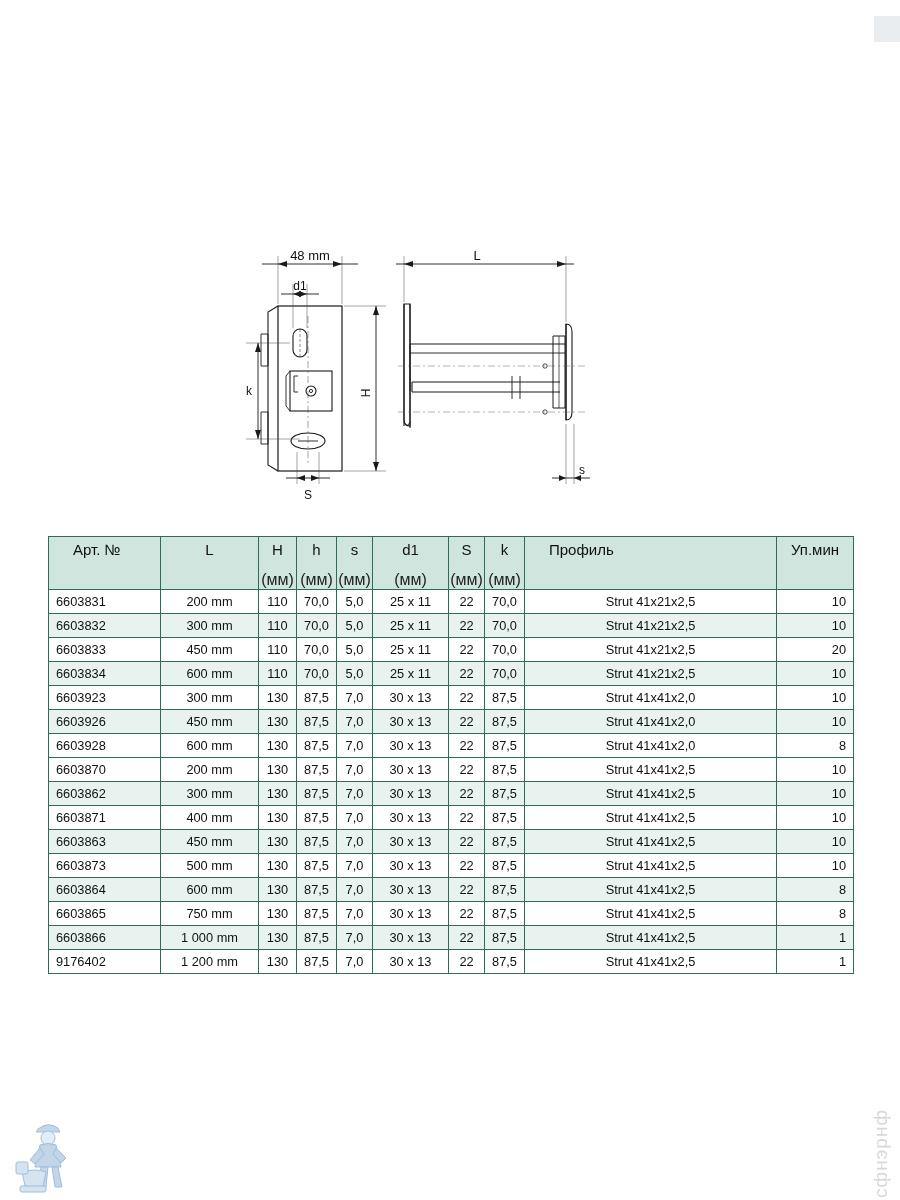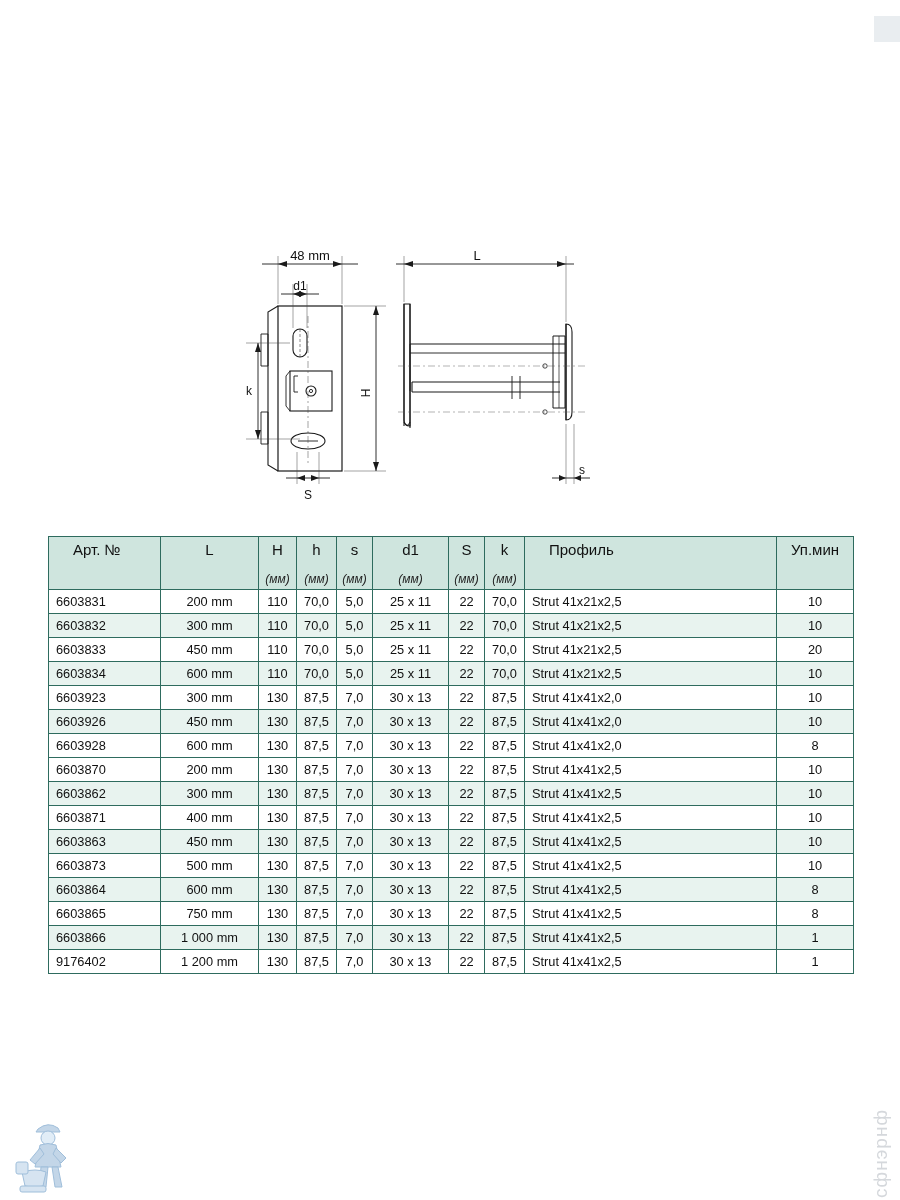--- a/index.html
+++ b/index.html
@@ -75,36 +75,36 @@
     align-items: center;
     height: 100%;
     padding: 5px 4px 4px 4px;
     box-sizing: border-box;
   }
   .th-inner.left {
     align-items: flex-start;
     margin-left: 20px;
   }
   .th-main { font-size: 15px; line-height: 16px; }
-  .th-unit { font-size: 12px; line-height: 11px; color: #222; font-style: italic; }
+  .th-unit { font-size: 16px; line-height: 11px; color: #222; }
 
   table.spec tbody td {
     height: 23px;
     padding: 0 7px;
     font-size: 12.8px;
     white-space: nowrap;
     overflow: hidden;
   }
   tbody tr.alt td { background: #e8f3ef; }
   tbody tr.plain td { background: #ffffff; }
 
   td.art   { text-align: left; }
   td.num   { text-align: center; }
-  td.prof  { text-align: left; }
-  td.pack  { text-align: center; padding-right: 9px; }
+  td.prof  { text-align: center; }
+  td.pack  { text-align: right; padding-right: 9px; }
 
   
   .wm-left {
     position: absolute;
     left: 14px;
     bottom: 14px;
     width: 72px;
     height: 86px;
     opacity: 0.85;
   }

